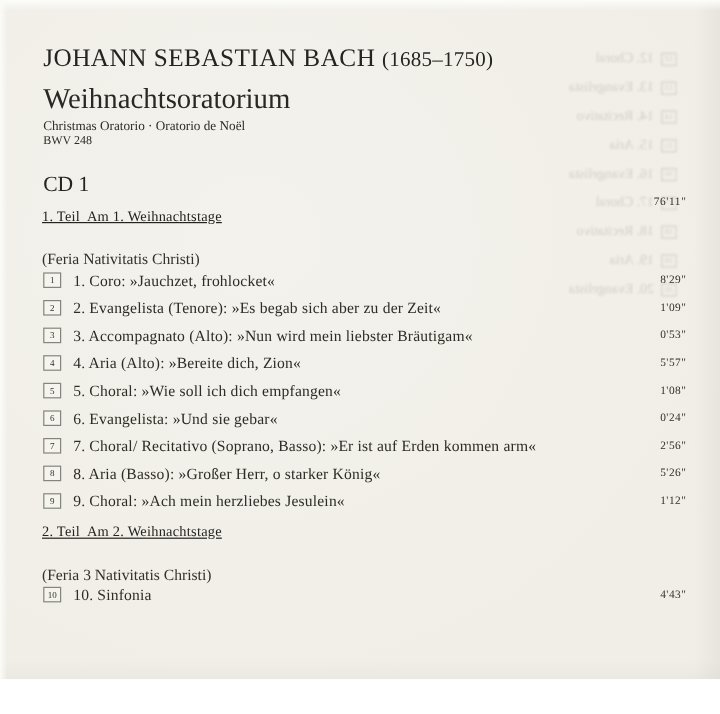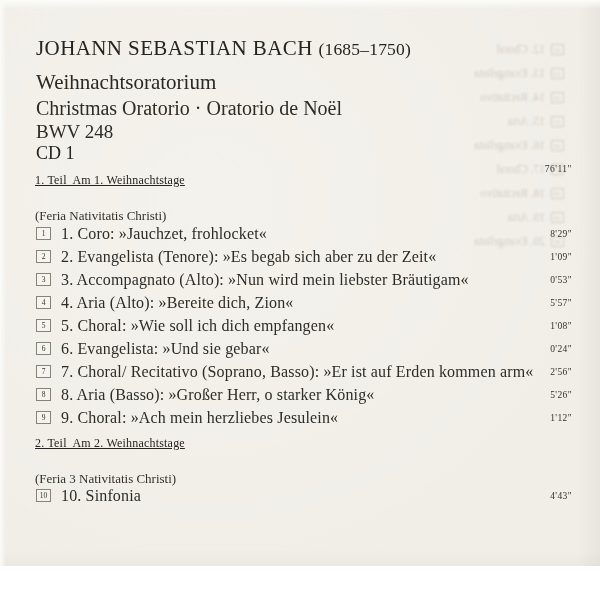--- a/index.html
+++ b/index.html
@@ -13,23 +13,23 @@
       linear-gradient(90deg,#fbfbf8 0,rgba(251,251,248,0) 6px),
       linear-gradient(180deg,#fcfcfa 0,rgba(252,252,250,0) 9px),
       linear-gradient(270deg,rgba(185,181,169,0.16) 0,rgba(185,181,169,0) 22px),
       linear-gradient(0deg,rgba(185,181,169,0.10) 0,rgba(185,181,169,0) 16px),
       radial-gradient(ellipse at 35% 35%,#f4f2ec 0%,#f0eee7 75%);
   }
   
   .header{position:absolute;left:36px;top:36px;}
   .composer-line{font-size:21px;letter-spacing:0.4px;color:#262420;white-space:nowrap;}
   .composer-dates{font-size:17.5px;letter-spacing:0.2px;}
-  .work-title{font-size:21px;margin-top:9px;color:#2a2822;}
-  .work-subtitle{font-size:20px;margin-top:2px;color:#2e2c26;}
-  .catalog{font-size:19px;margin-top:1px;color:#2e2c26;}
+  .work-title{font-size:24px;margin-top:9px;color:#2a2822;}
+  .work-subtitle{font-size:11px;margin-top:2px;color:#2e2c26;}
+  .catalog{font-size:10px;margin-top:1px;color:#2e2c26;}
   
   .disc-line{position:absolute;left:36px;top:143px;width:536px;display:flex;align-items:baseline;flex-direction:column;}
   .disc-label{font-size:18px;color:#262420;}
   .disc-total{margin-left:auto;font-size:9.5px;letter-spacing:0.5px;color:#33312b;}
   
   .sec1-head{position:absolute;left:35px;top:173px;}
   .sec2-head{position:absolute;left:35px;top:436px;}
   .sec-heading{font-size:12px;color:#262420;white-space:pre;letter-spacing:0.2px;text-decoration:underline;}
   .sec-subheading{font-size:13px;margin-top:20px;color:#33312b;}
   
@@ -41,21 +41,21 @@
   .tbox{
     flex:0 0 auto;
     min-width:11px;height:11px;
     padding:0 1px;
     border:1px solid #86847a;
     display:flex;align-items:center;justify-content:center;
     font-size:7.5px;color:#33312b;
     background:rgba(255,255,255,0.25);
     margin-right:10px;
   }
-  .ttitle{font-size:16px;letter-spacing:0.15px;white-space:nowrap;color:#2e2c26;}
+  .ttitle{font-size:13px;letter-spacing:0.15px;white-space:nowrap;color:#2e2c26;}
   .tdur{margin-left:auto;font-size:9.5px;letter-spacing:0.4px;color:#33312b;padding-left:8px;}
   
   .page-number{position:absolute;left:0;top:564px;width:600px;text-align:center;font-size:13px;color:#55534a;}
   
   .ghost{
     position:absolute;left:424px;top:37px;width:140px;
     transform:scaleX(-1);
     filter:blur(0.8px);
     opacity:0.34;
     color:#8f8d82;

